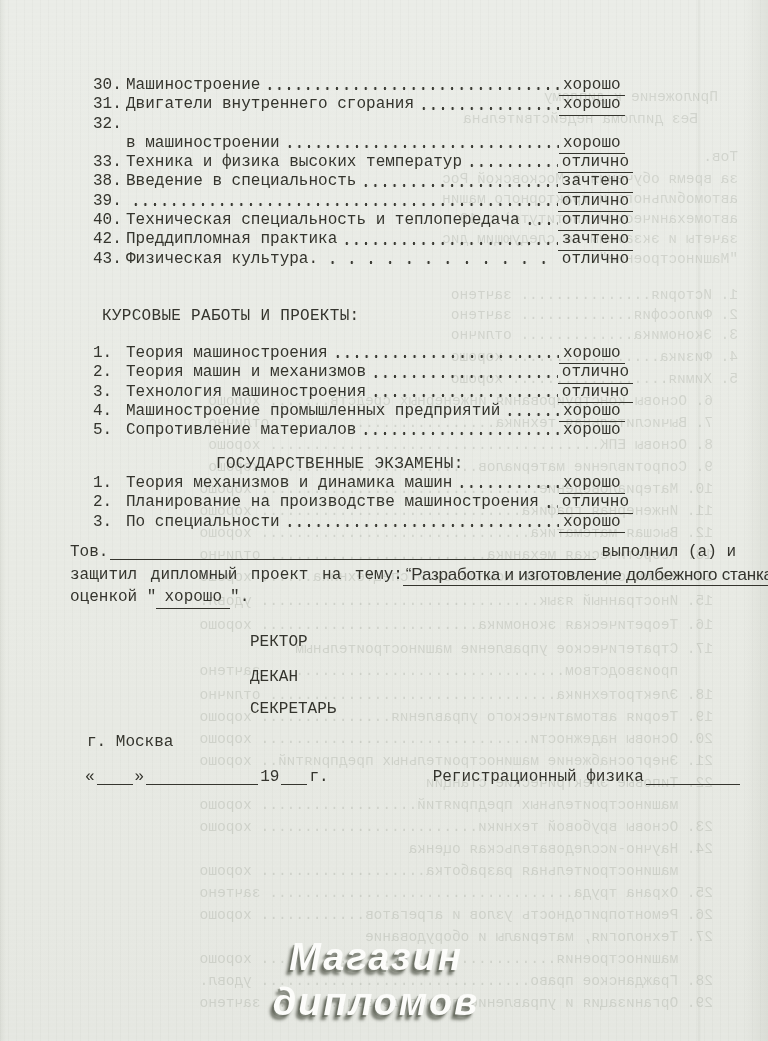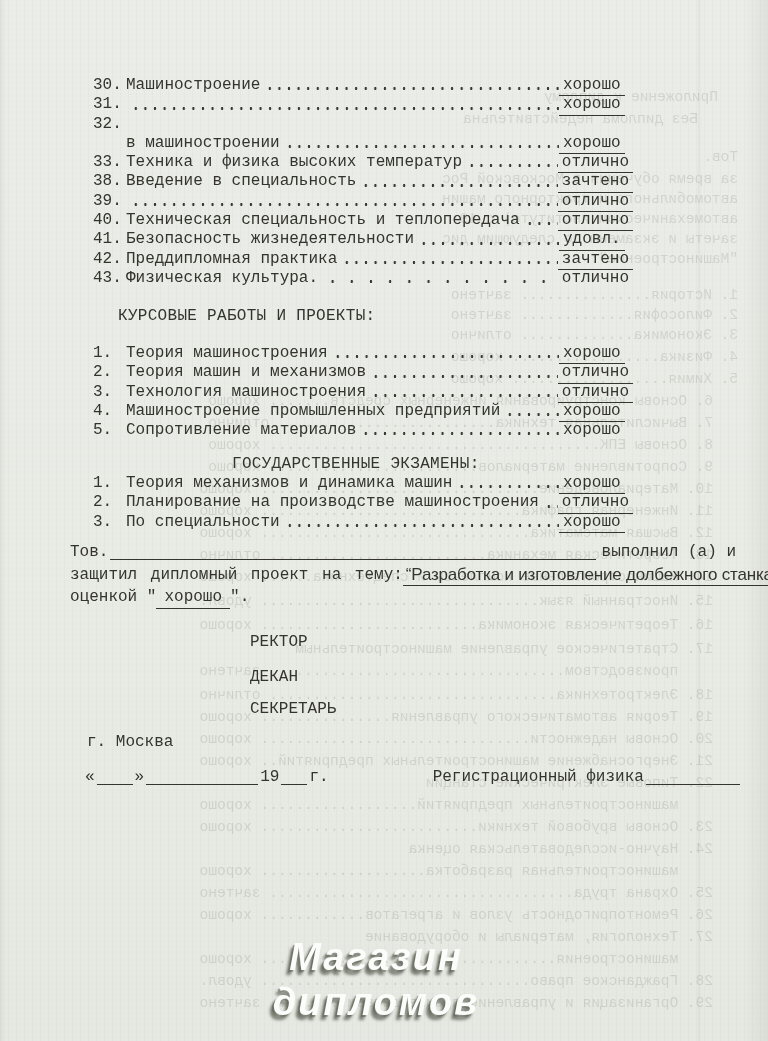--- a/index.html
+++ b/index.html
@@ -32,21 +32,21 @@
   .leader{
     flex:1 1 auto;align-self:stretch;margin-left:2px;
     background-image:radial-gradient(circle, #3a3a33 1.15px, rgba(0,0,0,0) 1.5px);
     background-size:9.6px 3px;background-repeat:repeat-x;
     background-position:left 3px bottom 5px;
   }
   .leader.sparse{background-size:19.2px 3px;}
   .grade{flex:0 0 74px;}
   .gt{display:inline-block;padding:0 4px;}
   .gt.u{border-bottom:1.6px solid #35352e;}
-  .hdr{position:absolute;white-space:pre;letter-spacing:.3px;margin-left:16px;}
+  .hdr{position:absolute;white-space:pre;letter-spacing:.3px;}
   .pline{display:flex;height:22.5px;line-height:22.5px;white-space:pre;}
   .fill{flex:1 1 auto;align-self:flex-end;border-bottom:1.6px solid #35352e;margin:0 6px 4px 2px;}
   .fillw{flex:0 0 auto;align-self:flex-end;border-bottom:1.6px solid #35352e;margin:0 2px 4px 2px;}
   .thesis-title{
     font-family:"Liberation Sans",sans-serif;font-size:17px;
     border-bottom:1.5px solid #35352e;padding:0 3px;white-space:pre;
     letter-spacing:-.2px;
   }
   .w2{word-spacing:4px;}
   .gline{border-bottom:1.6px solid #35352e;padding:0 8px;}
@@ -102,28 +102,27 @@
       <div class="ghost-row" style="top: 884px; left: 55px; width: 650px;">25. Охрана труда................................... зачтено</div>
       <div class="ghost-row" style="top: 906px; left: 55px; width: 650px;">26. Ремонтопригодность узлов и агрегатов............ хорошо</div>
       <div class="ghost-row" style="top: 928px; left: 55px; width: 650px;">27. Технология, материалы и оборудование</div>
       <div class="ghost-row" style="top: 950px; left: 55px; width: 650px;">    машиностроения.................................. хорошо</div>
       <div class="ghost-row" style="top: 972px; left: 55px; width: 650px;">28. Гражданское право............................... удовл.</div>
       <div class="ghost-row" style="top: 994px; left: 55px; width: 650px;">29. Организация и управление производством......... зачтено</div>
     </div>
 
   <div class="list" style="top:76px;left:93px;width:540px;">
       <div class="row"><span class="num">30.</span><span class="nm">Машиностроение</span><span class="leader"></span><span class="grade"><span class="gt u">хорошо</span></span></div>
-      <div class="row"><span class="num">31.</span><span class="leader"></span><span class="grade"><span class="gt u">хорошо</span></span></div>
+      <div class="row"><span class="num">31.</span><span class="nm">Двигатели внутреннего сгорания</span><span class="leader"></span><span class="grade"><span class="gt u">хорошо</span></span></div>
       <div class="row"><span class="num">32.</span></div>
       <div class="row"><span class="num"></span><span class="nm">в машиностроении</span><span class="leader"></span><span class="grade"><span class="gt u">хорошо</span></span></div>
       <div class="row"><span class="num">33.</span><span class="nm">Техника и физика высоких температур</span><span class="leader"></span><span class="grade"><span class="gt u">отлично</span></span></div>
       <div class="row"><span class="num">38.</span><span class="nm">Введение в специальность</span><span class="leader"></span><span class="grade"><span class="gt u">зачтено</span></span></div>
       <div class="row"><span class="num">39.</span><span class="leader"></span><span class="grade"><span class="gt u">отлично</span></span></div>
       <div class="row"><span class="num">40.</span><span class="nm">Техническая специальность и теплопередача</span><span class="leader"></span><span class="grade"><span class="gt u">отлично</span></span></div>
-      <div class="row"><span class="num">41.</span><span class="nm">Безопасность жизнедеятельности</span><span class="leader"></span><span class="grade"><span class="gt u">удовл.</span></span></div>
       <div class="row"><span class="num">42.</span><span class="nm">Преддипломная практика</span><span class="leader"></span><span class="grade"><span class="gt u">зачтено</span></span></div>
       <div class="row"><span class="num">43.</span><span class="nm">Физическая культура.</span><span class="leader sparse"></span><span class="grade"><span class="gt">отлично</span></span></div>
     </div>
 
   <div class="hdr" style="top:307px;left:102px;">КУРСОВЫЕ РАБОТЫ И ПРОЕКТЫ:</div>
   <div class="list" style="top:344px;left:93px;width:540px;">
       <div class="row"><span class="num">1.</span><span class="nm">Теория машиностроения</span><span class="leader"></span><span class="grade"><span class="gt u">хорошо</span></span></div>
       <div class="row"><span class="num">2.</span><span class="nm">Теория машин и механизмов</span><span class="leader"></span><span class="grade"><span class="gt u">отлично</span></span></div>
       <div class="row"><span class="num">3.</span><span class="nm">Технология машиностроения</span><span class="leader"></span><span class="grade"><span class="gt u">отлично</span></span></div>
       <div class="row"><span class="num">4.</span><span class="nm">Машиностроение промышленных предприятий</span><span class="leader"></span><span class="grade"><span class="gt u">хорошо</span></span></div>

